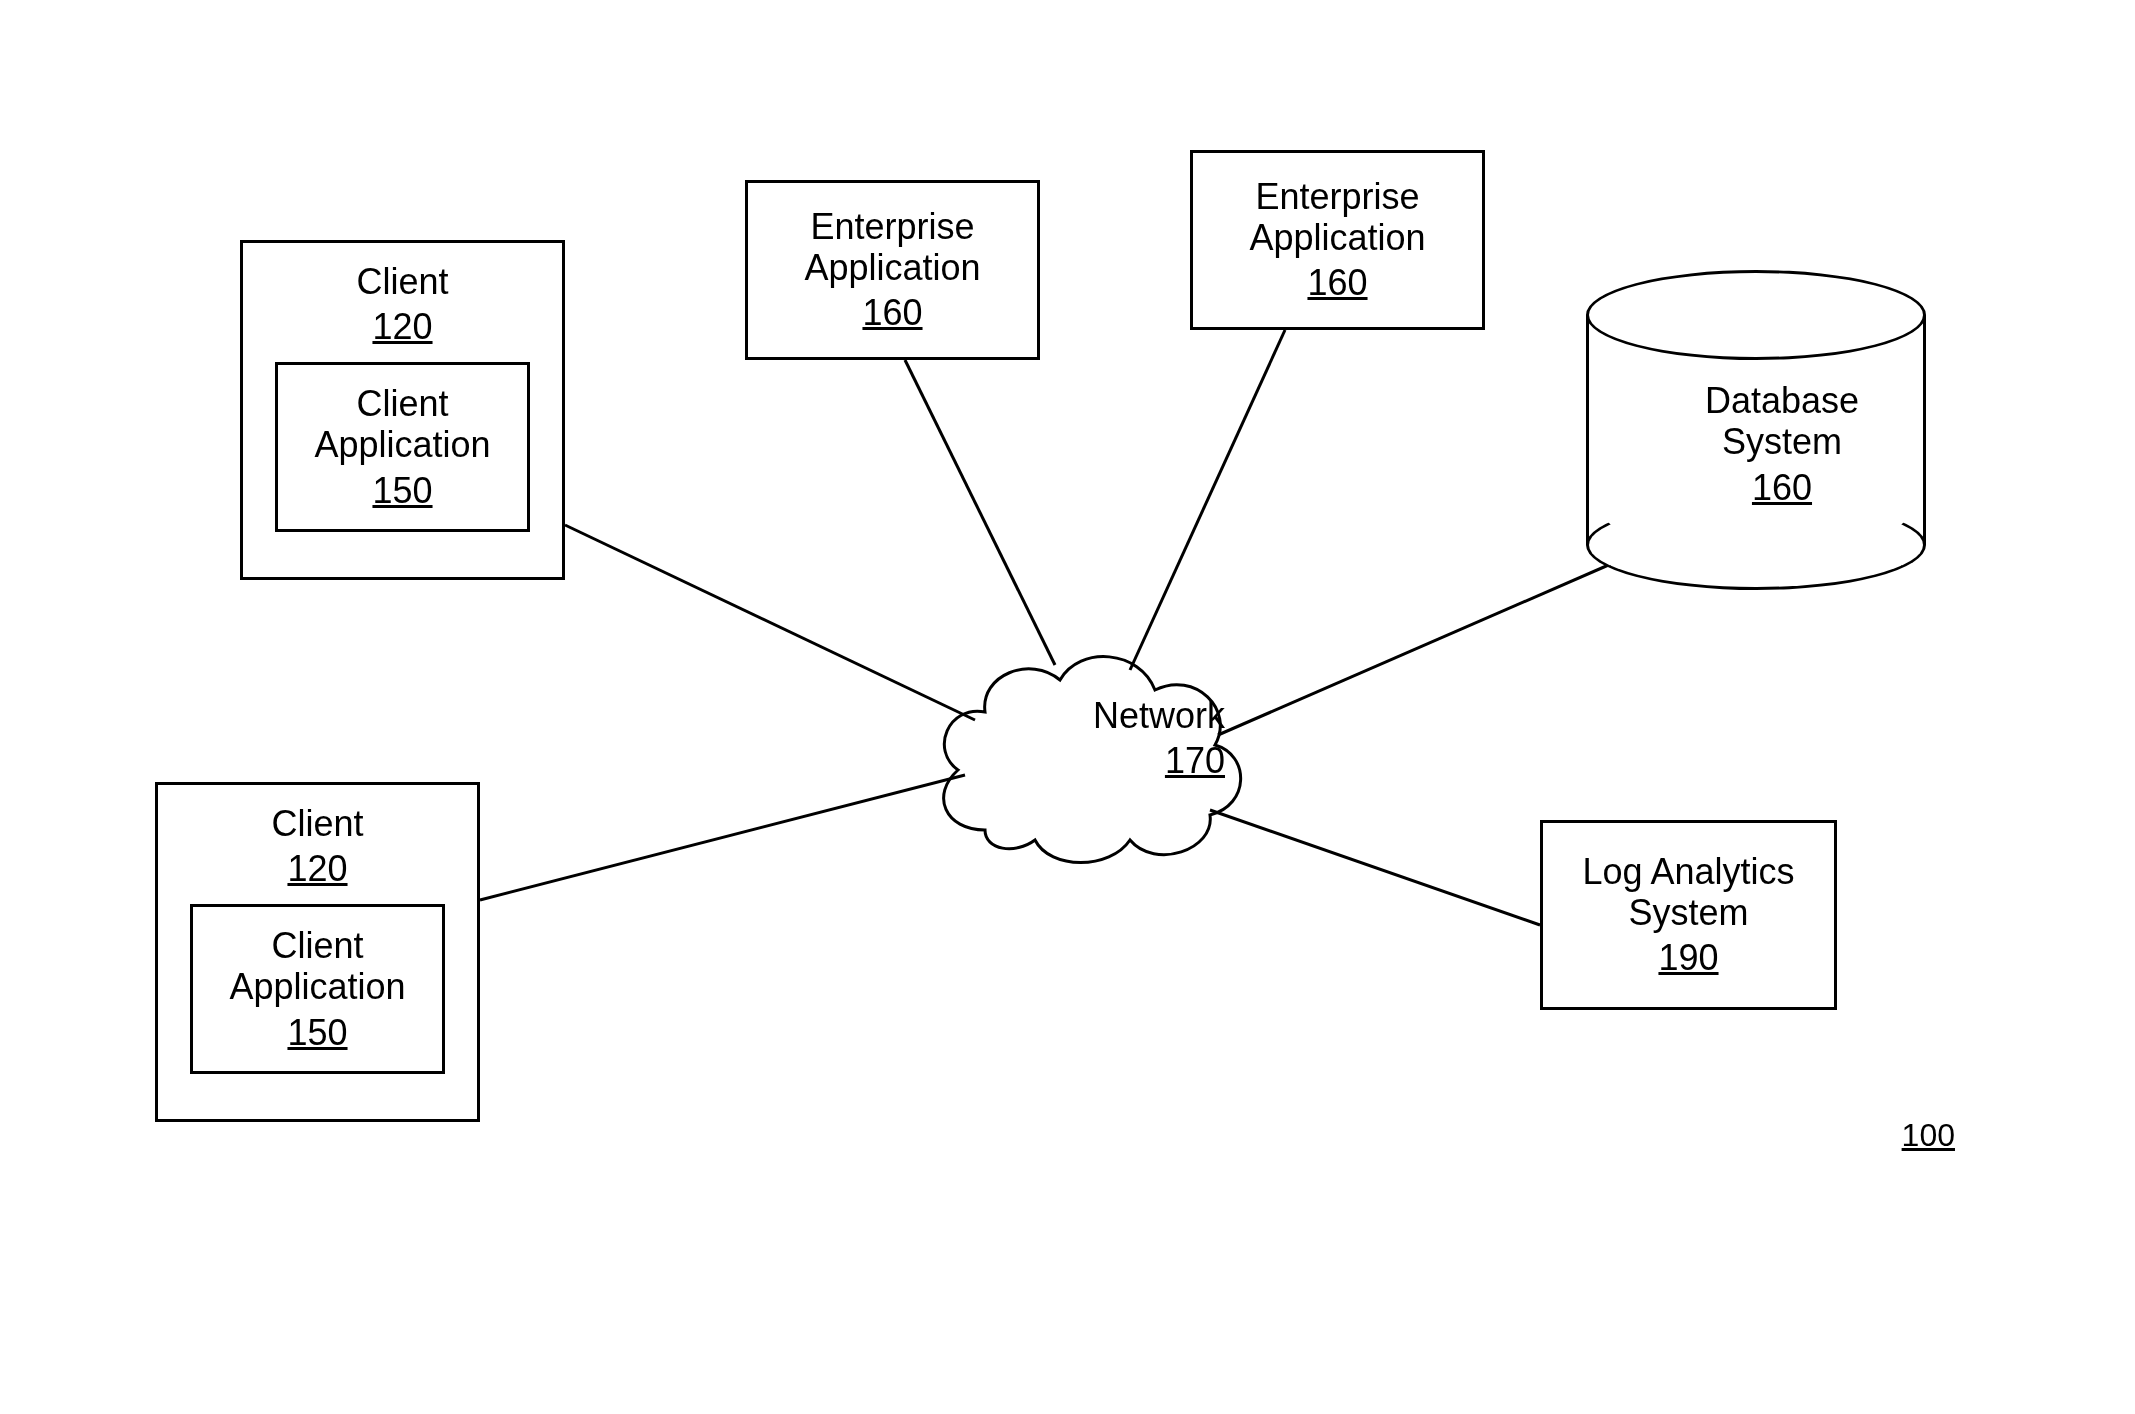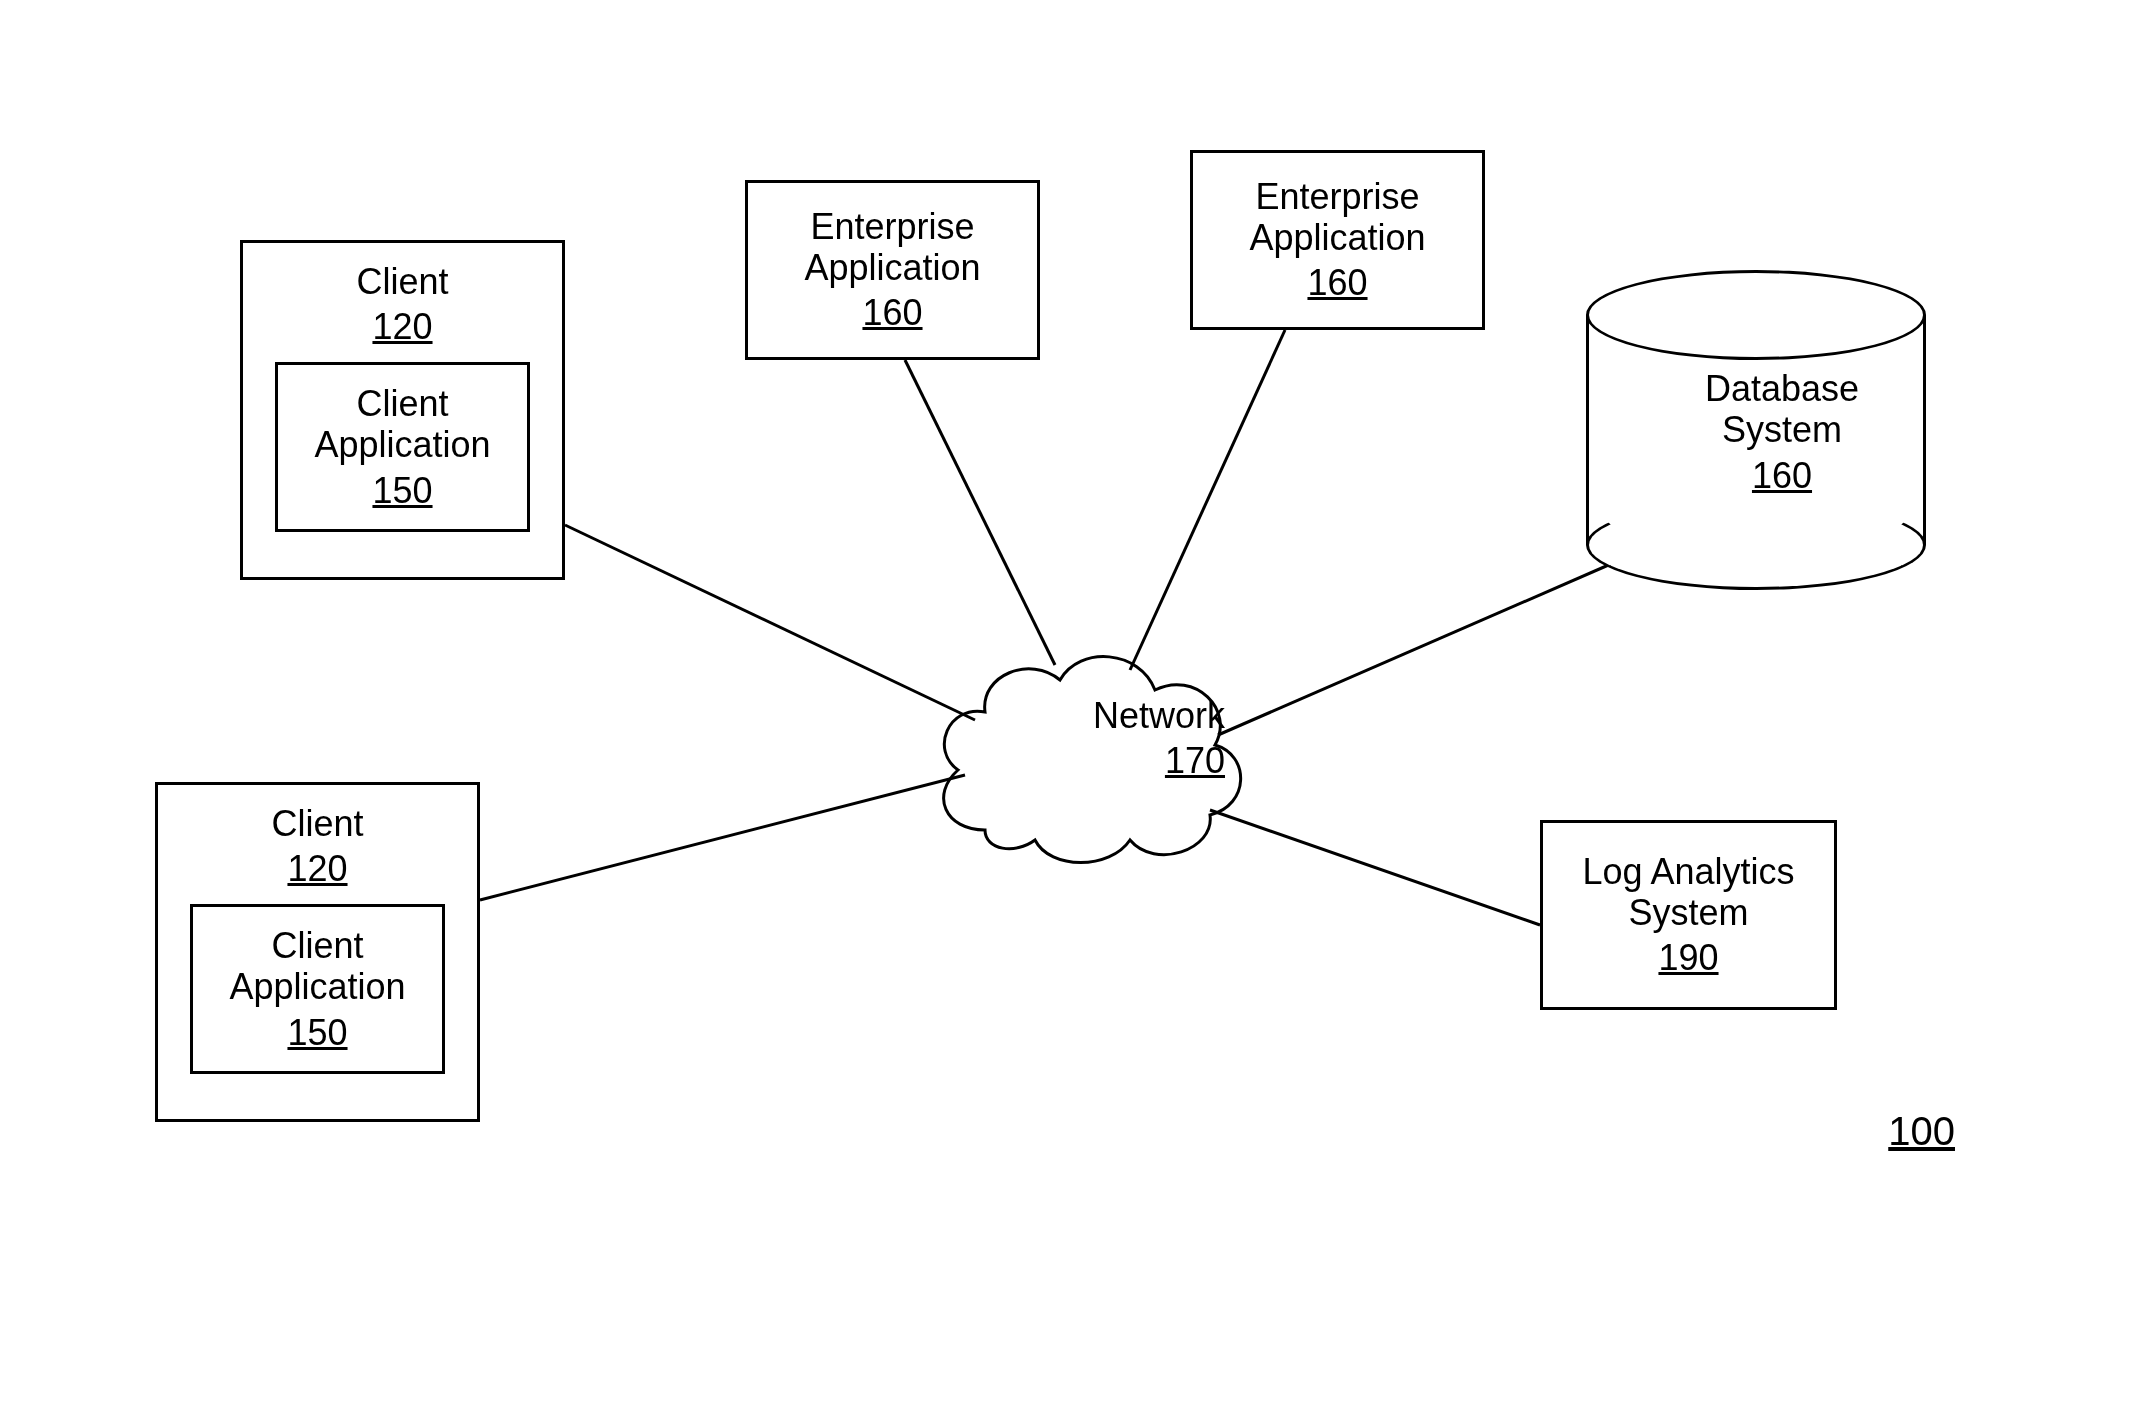--- a/index.html
+++ b/index.html
@@ -69,31 +69,31 @@
     box-sizing: border-box;
     background: #fff;
   }
   .cyl-top { top: 0; }
   .cyl-bottom {
     top: 230px;
     border-top-color: transparent;
   }
   .cyl-text {
     position: absolute;
-    left: 0; top: 98px;
+    left: 0; top: 110px;
     width: 392px;
     text-align: center;
   }
 
   .figure-number {
     position: absolute;
     right: 180px;
     bottom: 260px;
     text-decoration: underline;
-    font-size: 40px;
+    font-size: 32px;
   }
 
   
   .cloud {
     position: absolute;
     left: 945px;
     top: 640px;
     width: 280px;
     height: 210px;
   }

